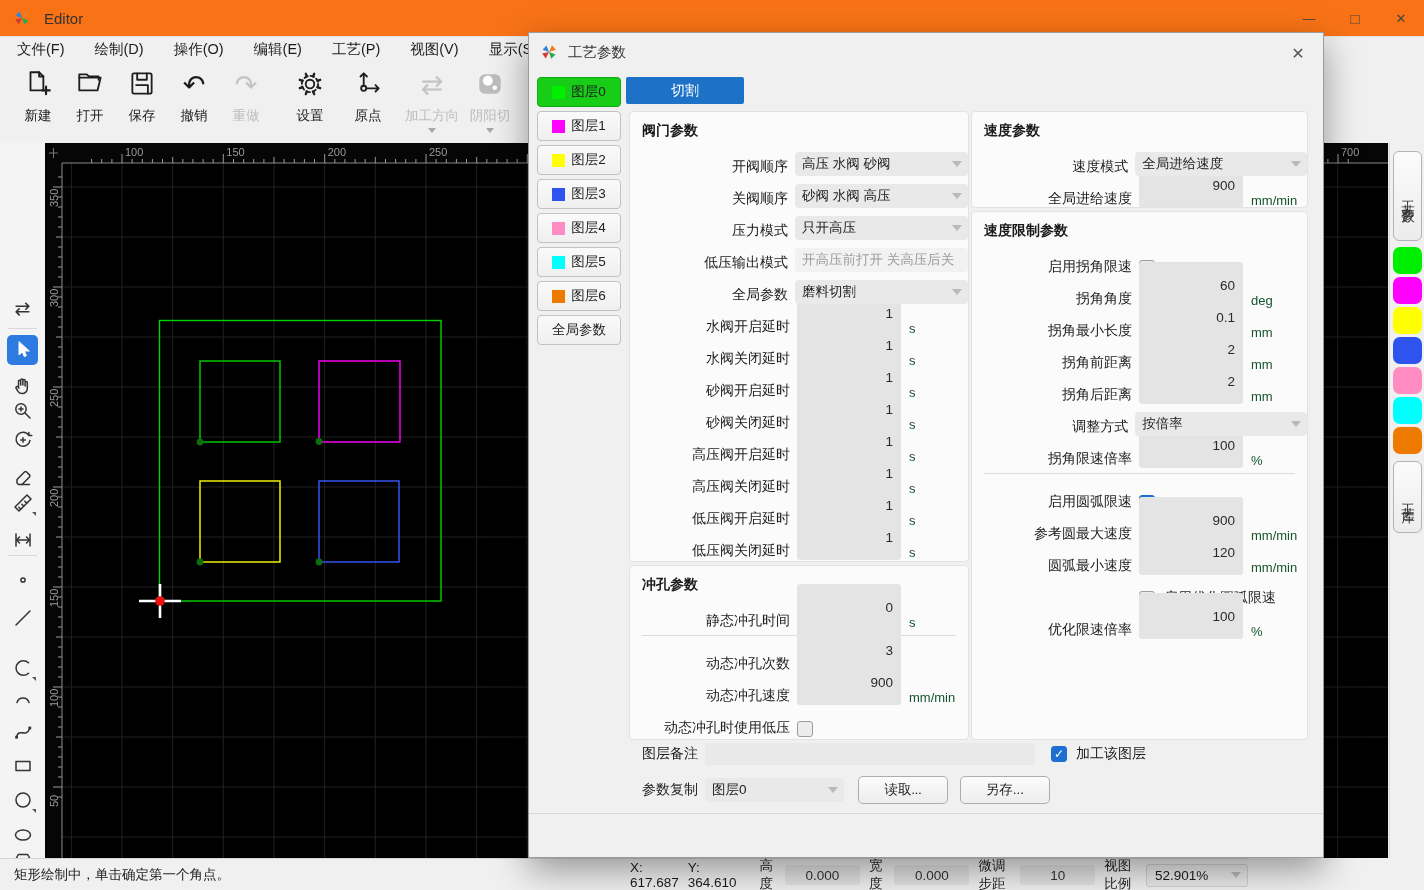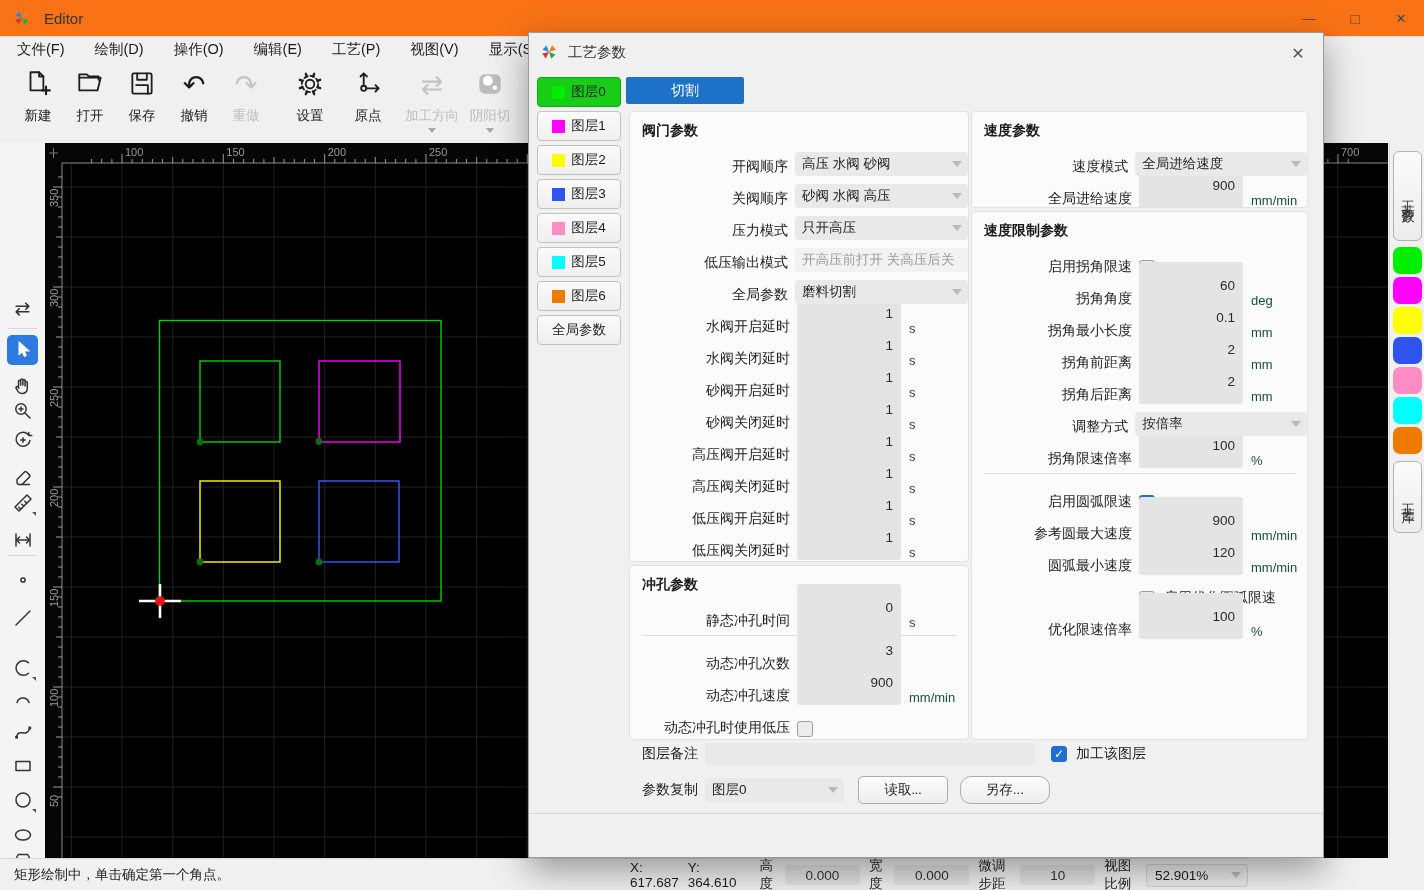--- a/index.html
+++ b/index.html
@@ -899,18 +899,18 @@
       <span class="cb checked" style="margin-left:16px;">✓</span>
       <span class="cb-after-lbl">加工该图层</span>
     </div>
     <div class="copy-row">
       <span class="note-lbl">参数复制</span>
       <span class="ctrl-select" style="margin-left:7px;width:112px;">
         <span>图层0</span>
           <span class="caret"></span>
       </span>
       <span class="push-btn" style="margin-left:14px;font-family:Liberation Serif, serif;">读取...</span>
-      <span class="push-btn" style="margin-left:12px;border-radius:11px;">另存...</span>
+      <span class="push-btn" style="margin-left:12px;">另存...</span>
     </div>
     <div class="footer-sep"></div>
   </div>
 
 </div>
 
 </body></html>

